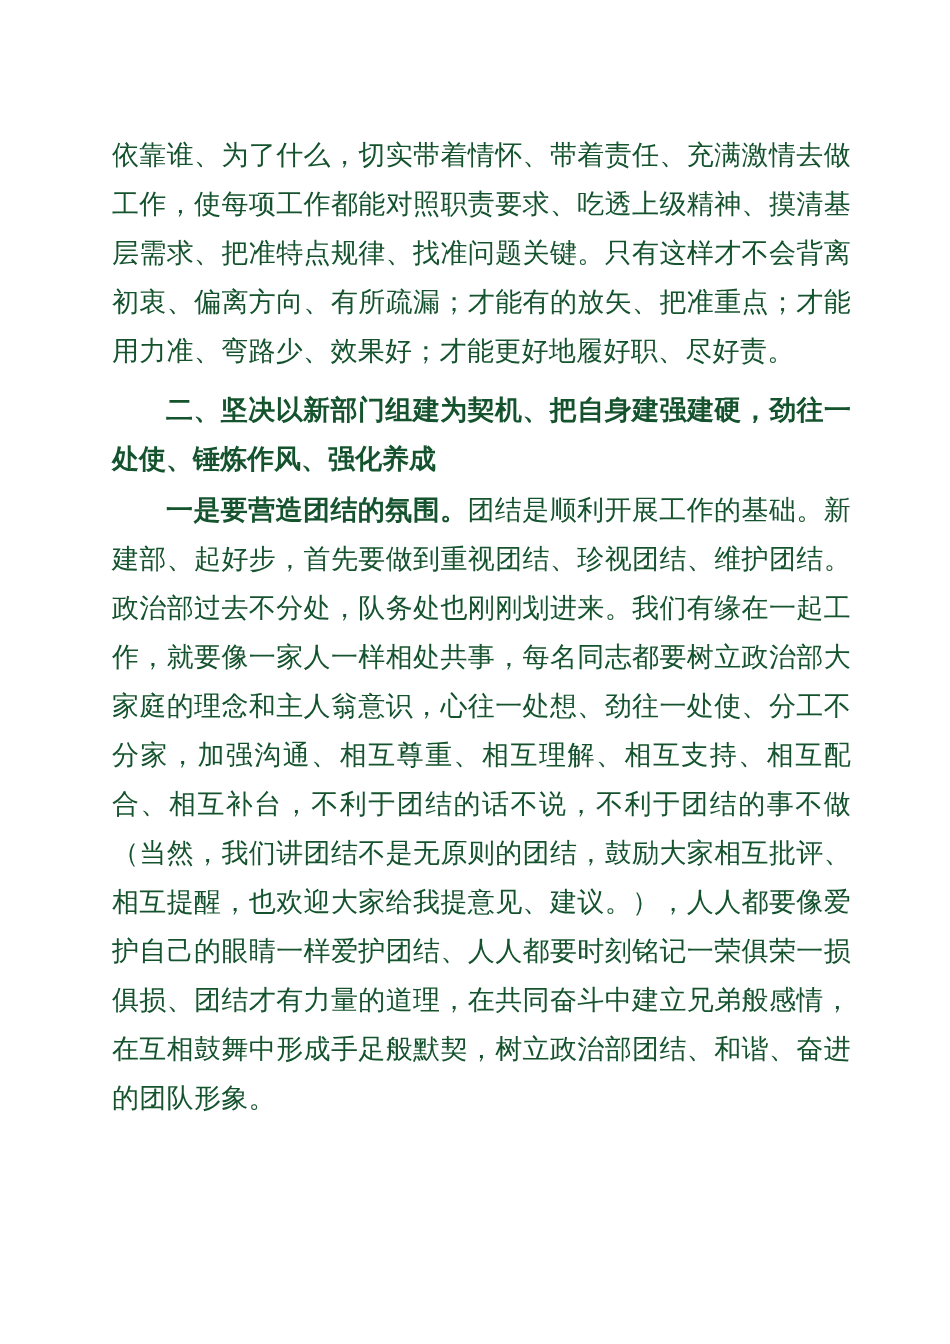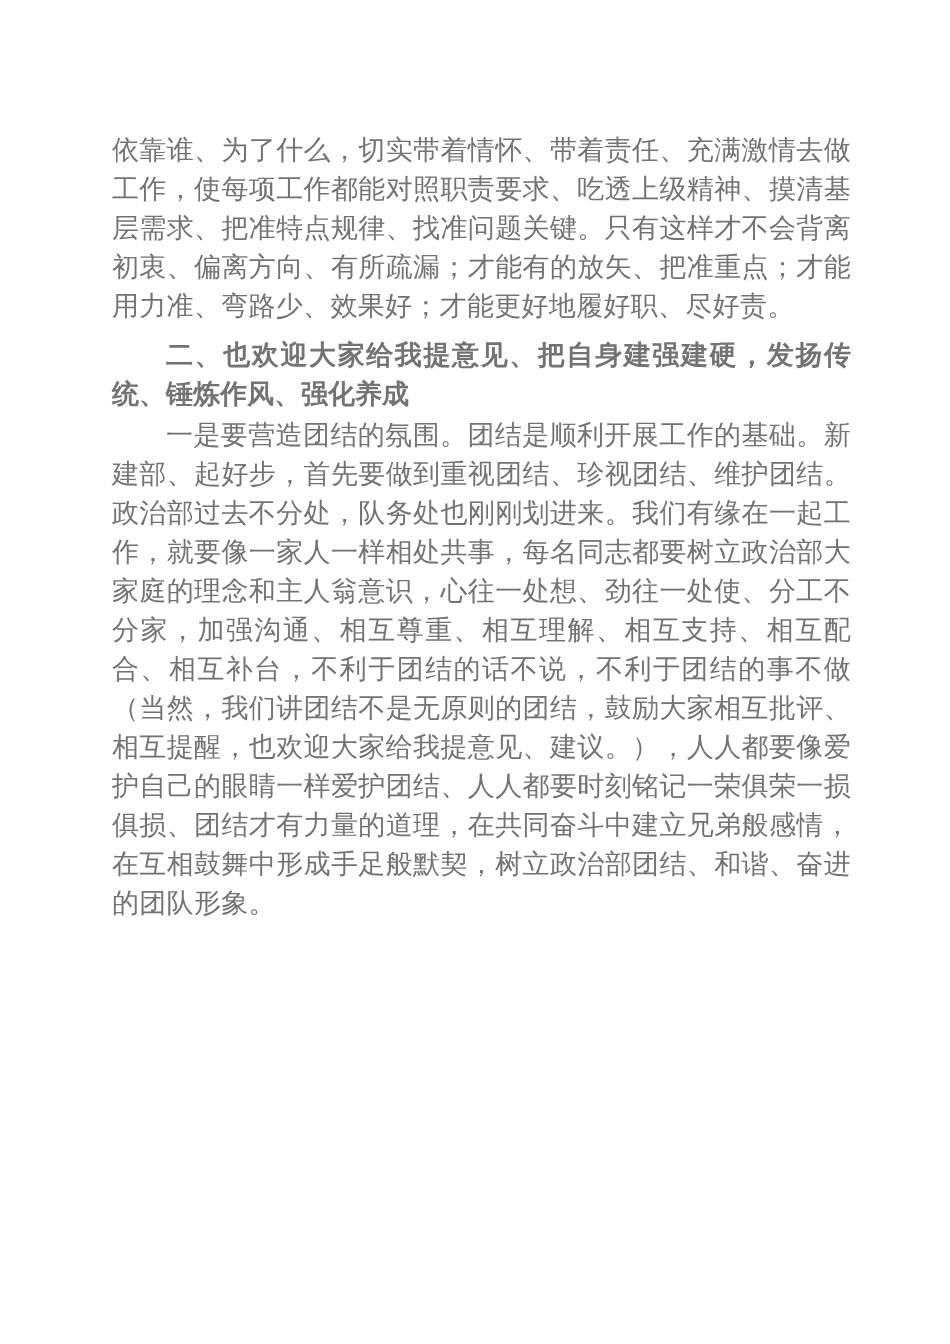--- a/index.html
+++ b/index.html
@@ -12,48 +12,48 @@
     width: 950px;
     height: 1344px;
     background: #ffffff;
     overflow: hidden;
   }
   .doc-body {
     position: absolute;
     left: 112px;
     top: 131px;
     width: 739px;
-    color: #737373;
+    color: #14532d;
     font-family: "Liberation Serif", serif;
     font-size: 27px;
-    line-height: 39px;
+    line-height: 49px;
     text-align: justify;
     letter-spacing: 0.3px;
   }
   .para {
     margin: 0;
     padding: 0;
   }
   .para.indent {
     text-indent: 2em;
   }
   .para.heading {
     font-family: "Liberation Sans", sans-serif;
     font-weight: bold;
     margin-top: 10px;
     margin-bottom: 2px;
     letter-spacing: 0;
   }
   .para .lead {
-    font-weight: normal;
+    font-weight: bold;
   }
 </style>
 </head>
 <body>
 
 <div class="page">
   <div class="doc-body">
 
   <p class="para">依靠谁、为了什么，切实带着情怀、带着责任、充满激情去做工作，使每项工作都能对照职责要求、吃透上级精神、摸清基层需求、把准特点规律、找准问题关键。只有这样才不会背离初衷、偏离方向、有所疏漏；才能有的放矢、把准重点；才能用力准、弯路少、效果好；才能更好地履好职、尽好责。</p>
-      <p class="para heading indent">二、也欢迎大家给我提意见、把自身建强建硬，发扬传统、锤炼作风、强化养成</p>
+      <p class="para heading indent">二、坚决以新部门组建为契机、把自身建强建硬，劲往一处使、锤炼作风、强化养成</p>
       <p class="para indent"><strong class="lead">一是要营造团结的氛围。</strong>团结是顺利开展工作的基础。新建部、起好步，首先要做到重视团结、珍视团结、维护团结。政治部过去不分处，队务处也刚刚划进来。我们有缘在一起工作，就要像一家人一样相处共事，每名同志都要树立政治部大家庭的理念和主人翁意识，心往一处想、劲往一处使、分工不分家，加强沟通、相互尊重、相互理解、相互支持、相互配合、相互补台，不利于团结的话不说，不利于团结的事不做（当然，我们讲团结不是无原则的团结，鼓励大家相互批评、相互提醒，也欢迎大家给我提意见、建议。），人人都要像爱护自己的眼睛一样爱护团结、人人都要时刻铭记一荣俱荣一损俱损、团结才有力量的道理，在共同奋斗中建立兄弟般感情，在互相鼓舞中形成手足般默契，树立政治部团结、和谐、奋进的团队形象。</p>
     </div>
 </div>
 
 </body></html>

